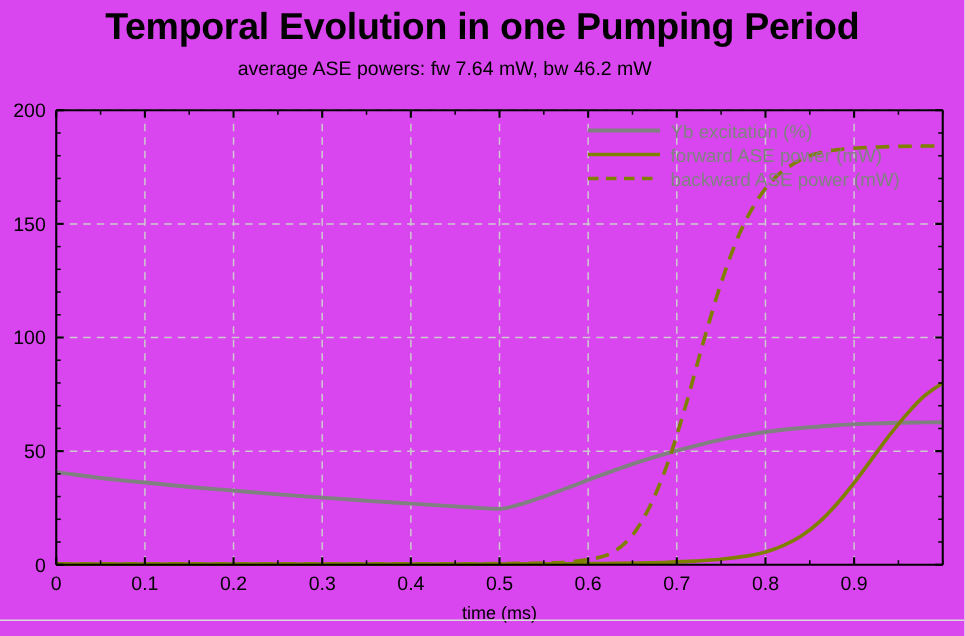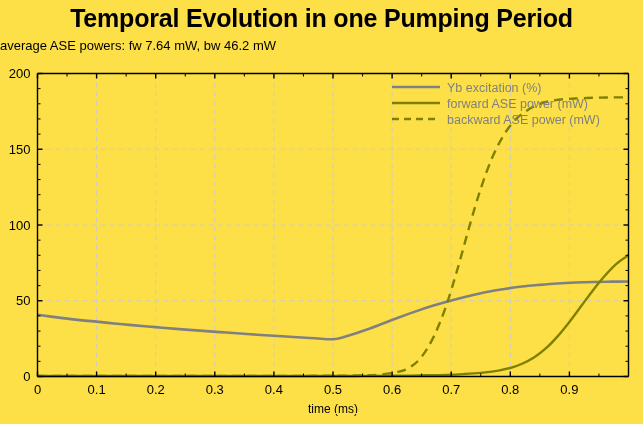--- a/index.html
+++ b/index.html
@@ -7,42 +7,42 @@
     padding: 0;
     background: #ffffff;
   }
   body {
     font-family: "Liberation Sans", sans-serif;
   }
   #app {
     position: relative;
     width: 643px;
     height: 424px;
-    background: #fde047;
+    background: #d946ef;
     overflow: hidden;
     box-sizing: border-box;
   }
   #chart-title {
     position: absolute;
     left: 0;
     top: 4px;
     width: 643px;
     text-align: center;
     font-size: 25px;
     font-weight: bold;
     color: #000000;
     letter-spacing: -0.2px;
     white-space: nowrap;
   }
   #chart-subtitle {
     position: absolute;
     left: 0;
     top: 38px;
     width: 593px;
-    text-align: left;
+    text-align: center;
     font-size: 13px;
     font-weight: normal;
     color: #000000;
     white-space: nowrap;
   }
   #plot-wrap {
     position: absolute;
     left: 0;
     top: 0;
     width: 643px;

